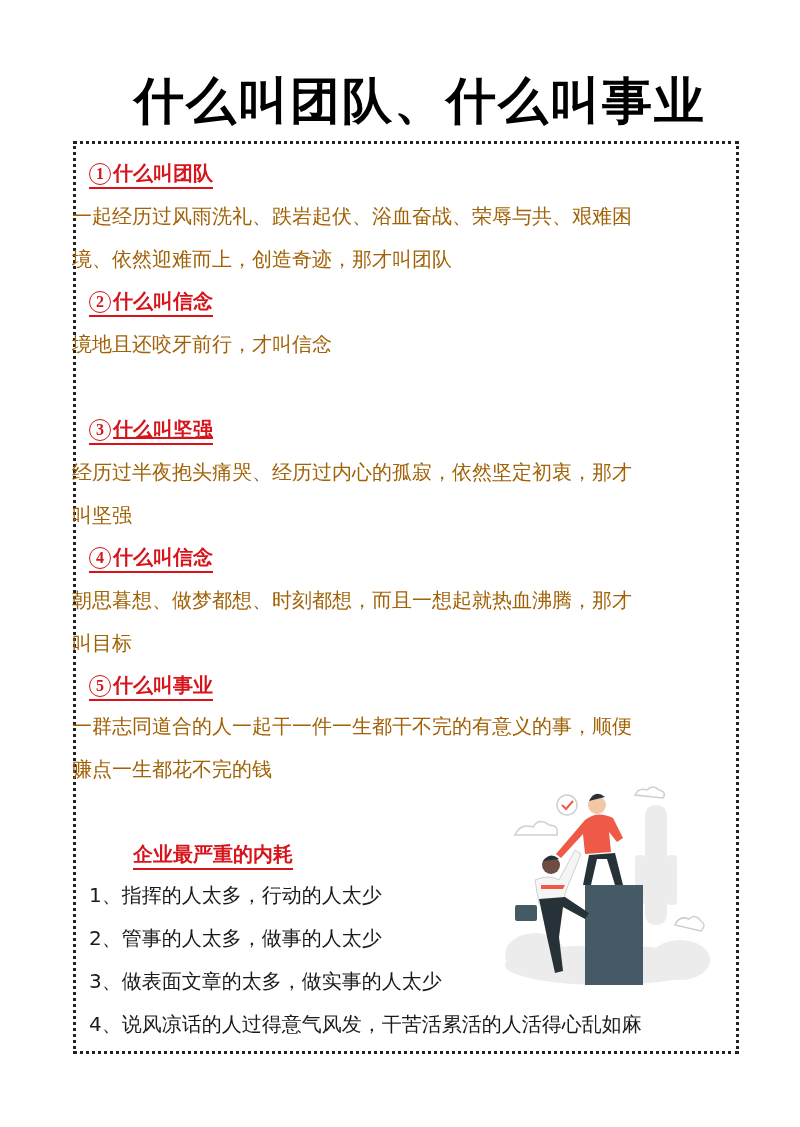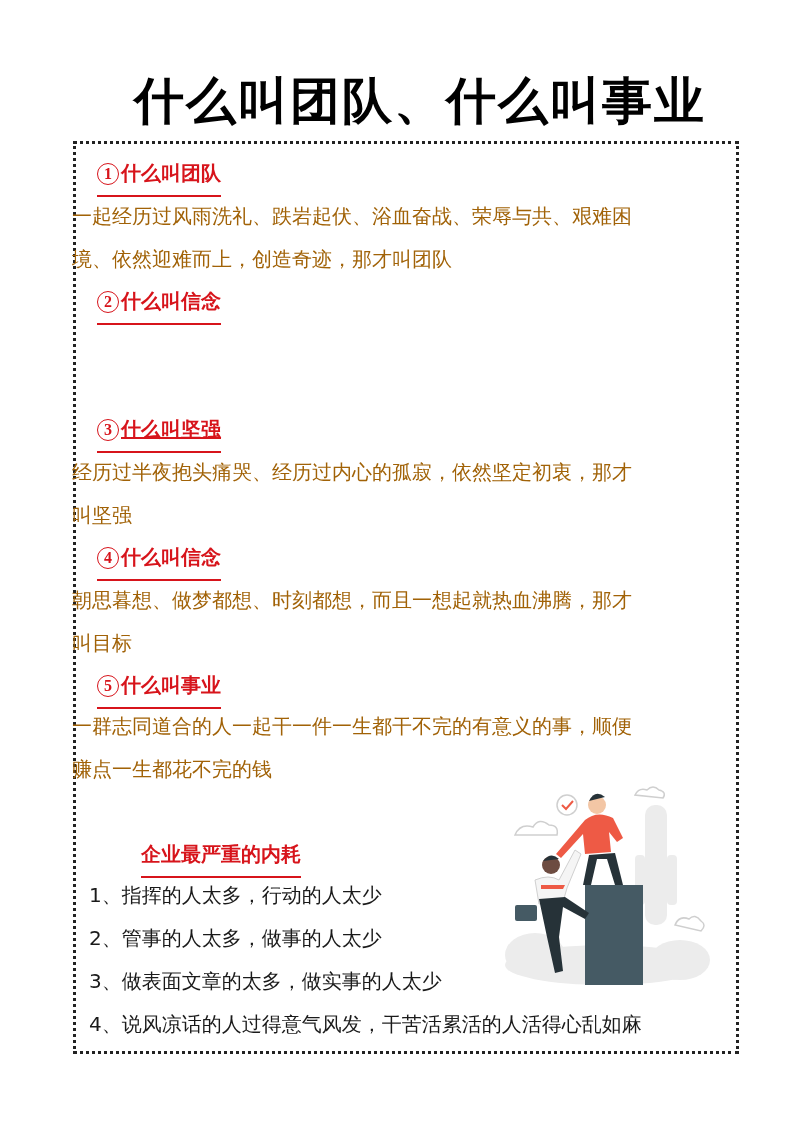--- a/index.html
+++ b/index.html
@@ -11,22 +11,22 @@
   .title {
     position: absolute; left: 0; top: 66px; width: 840px;
     text-align: center; font-size: 50px; font-weight: bold;
     letter-spacing: 2px; color: #000; line-height: 70px;
   }
   .frame {
     position: absolute; left: 73px; top: 141px; width: 666px; height: 913px;
     border: 3px dotted #222; box-sizing: border-box;
   }
   .section-heading {
-    position: absolute; left: 97px; font-size: 20px; font-weight: bold;
-    color: #d7141b; line-height: 26px; padding-bottom: 9px;
+    position: absolute; left: 89px; font-size: 20px; font-weight: bold;
+    color: #d7141b; line-height: 26px; padding-bottom: 1px;
     border-bottom: 2px solid #d7141b; white-space: nowrap;
   }
   .circ {
     display: inline-block; width: 20px; height: 20px; border: 1px solid #d7141b;
     border-radius: 50%; text-align: center; line-height: 20px; font-size: 16px;
     font-family: "Liberation Serif", serif; margin-right: 2px; vertical-align: 1px;
   }
   .para {
     position: absolute; left: 72px; width: 630px; font-size: 20px;
     line-height: 43px; color: #a16207;
@@ -49,20 +49,21 @@
 </div>
 <div class="para" style="top:195px;">
   <div>一起经历过风雨洗礼、跌岩起伏、浴血奋战、荣辱与共、艰难困</div>
   <div>境、依然迎难而上，创造奇迹，那才叫团队</div>
 </div>
 
 <div class="section-heading" style="top:288px;">
   <span class="circ">2</span><span>什么叫信念</span>
 </div>
 <div class="para" style="top:323px;">
+  <div>境地且还咬牙前行，才叫信念</div>
 </div>
 
 <div class="section-heading" style="top:416px;text-decoration:underline;">
   <span class="circ">3</span><span>什么叫坚强</span>
 </div>
 <div class="para" style="top:451px;">
   <div>经历过半夜抱头痛哭、经历过内心的孤寂，依然坚定初衷，那才</div>
   <div>叫坚强</div>
 </div>
 

